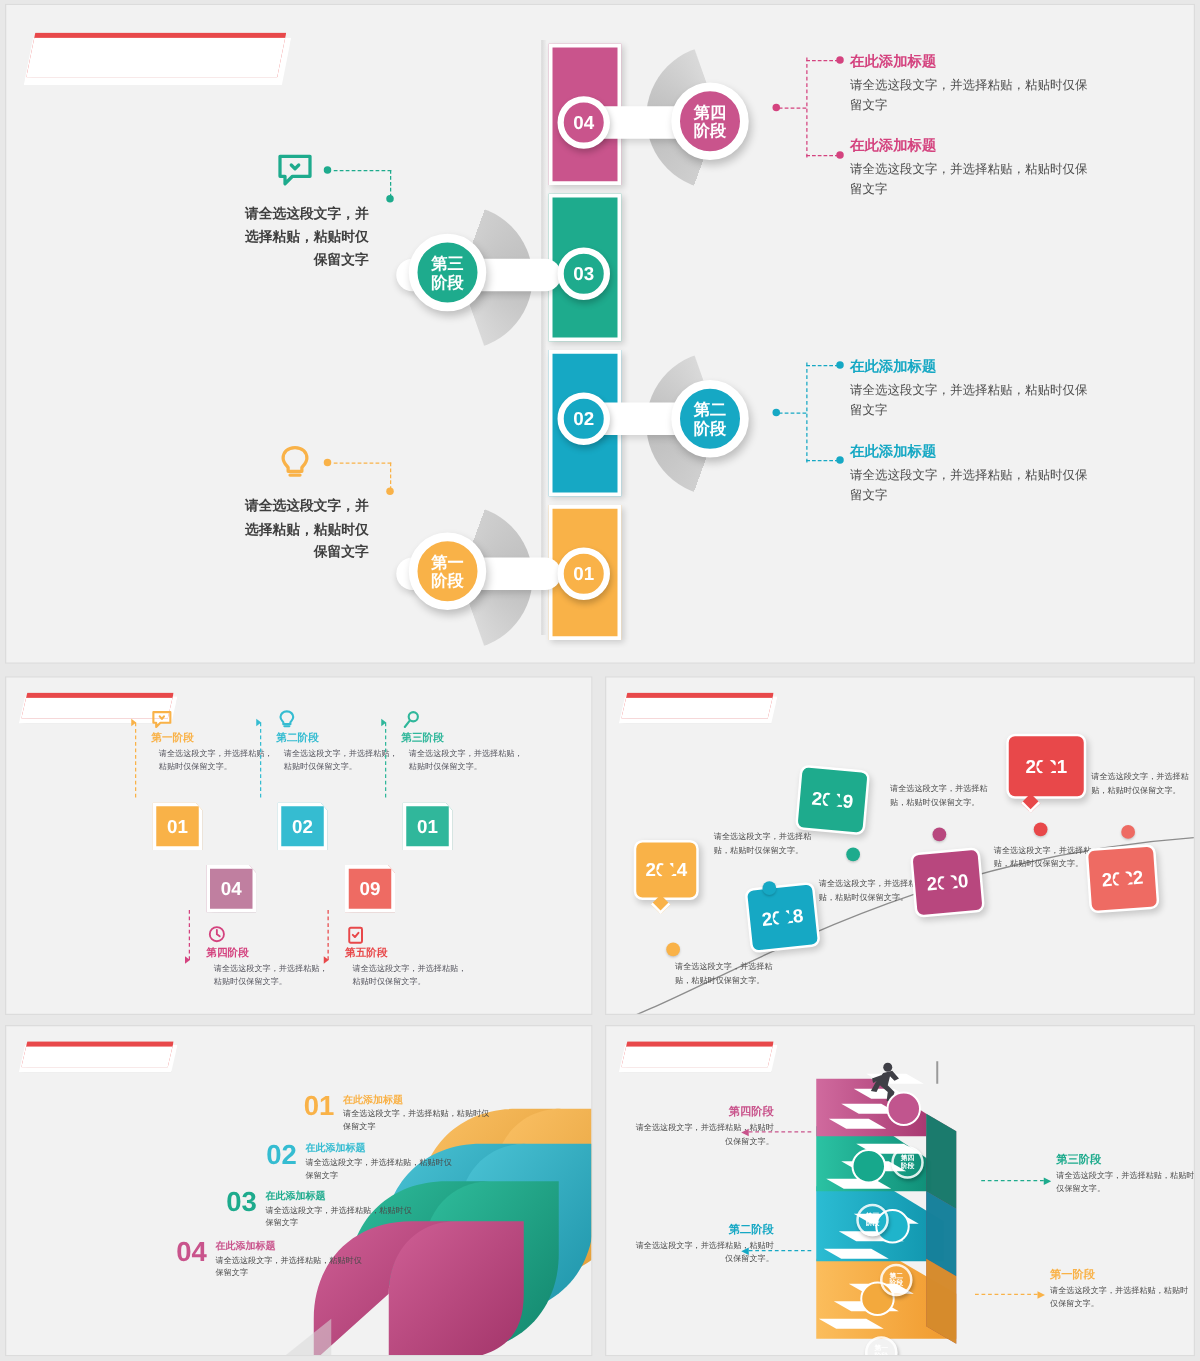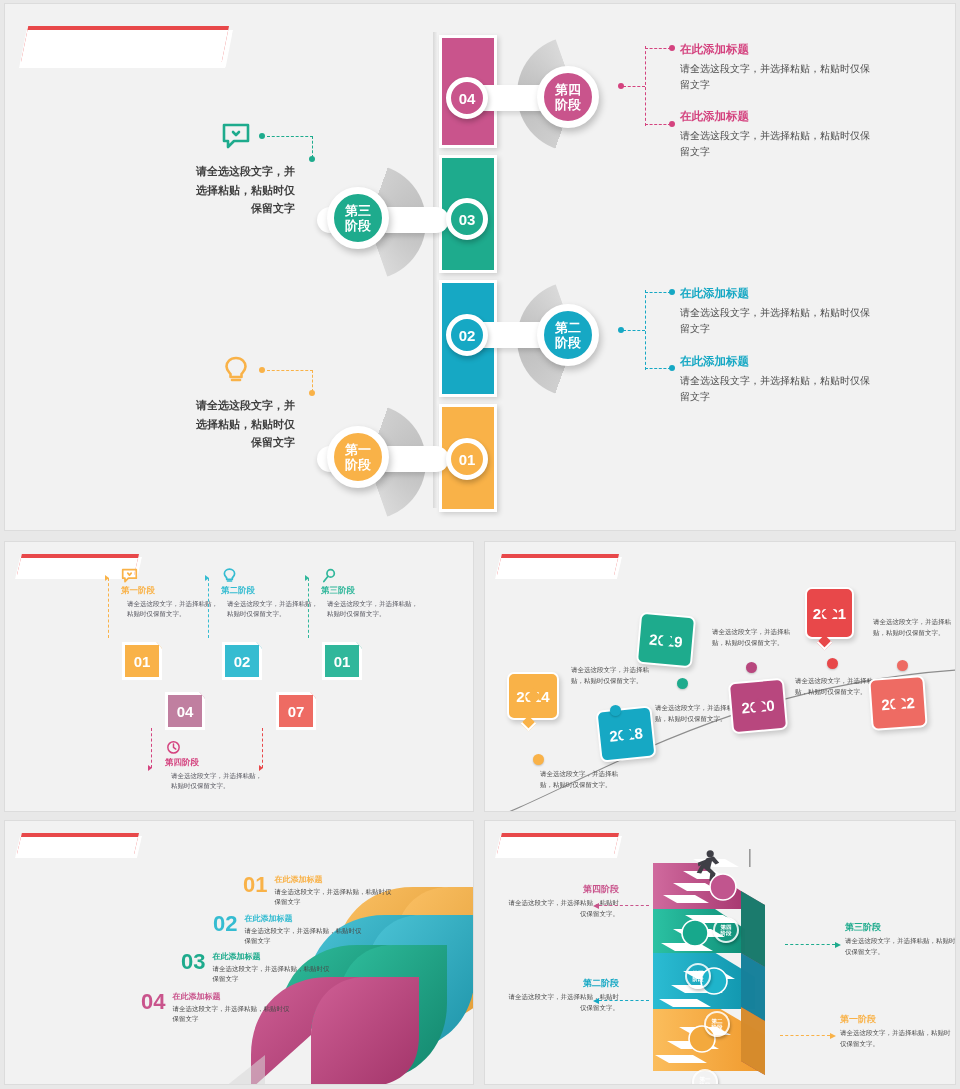--- a/index.html
+++ b/index.html
@@ -396,23 +396,33 @@
       <div class="cardicon">
         <svg viewBox="0 0 30 28" fill="none" stroke="#d4437f" stroke-width="2.6">
           <circle cx="15" cy="13" r="10"></circle>
           <path d="M15 7 V13 L19 16" stroke-linecap="round"></path>
         </svg>
       </div>
       <div class="cg-title" style="color:#d4437f">第四阶段</div>
       <div class="cg-body">请全选这段文字，并选择粘贴，粘贴时仅保留文字。</div>
     </div>
 
-    <div class="numcard" style="left:271px; top:150px; background:#ee6b63;">07</div>
+    <div class="numcard" style="left:271px; top:150px; background:#ee6b63;">09</div>
     <div class="cdash" style="left:257px; top:186px; height:40px; color:#e8484a;">
       <div class="arrow" style="top:37px;"></div>
+    </div>
+    <div class="card-group" style="left:271px; top:198px;">
+      <div class="cardicon">
+        <svg viewBox="0 0 30 28" fill="none" stroke="#e8484a" stroke-width="2.8">
+          <rect x="6" y="4" width="18" height="21" rx="2"></rect>
+          <path d="M11 14 L14 17 L19 11" stroke-linecap="round" stroke-linejoin="round"></path>
+        </svg>
+      </div>
+      <div class="cg-title" style="color:#e8484a">第五阶段</div>
+      <div class="cg-body">请全选这段文字，并选择粘贴，粘贴时仅保留文字。</div>
     </div>
   </div>
 
   <div class="slide" id="slide-years">
     <div class="banner-shadowbox bsb small"></div>
     <div class="banner small">微立体风格时间轴</div>
 
     <svg style="position:absolute;left:0;top:0;width:472px;height:271px;">
       <path d="M -8 282 C 90 250 230 145 472 128" fill="none" stroke="#8d8d8d" stroke-width="1.1"></path>
     </svg>
@@ -428,21 +438,21 @@
     <div class="ytext" style="left:170px; top:160px; width:78px;">请全选这段文字，并选择粘贴，粘贴时仅保留文字。</div>
 
     <div class="ybubble" style="left:153px; top:72px; width:56px; height:52px; background:#1eab8d; transform:rotate(5deg);">2019</div>
     <div class="ydot" style="left:192px; top:136px; background:#1eab8d;"></div>
     <div class="ytext" style="left:86px; top:122px; width:78px;">请全选这段文字，并选择粘贴，粘贴时仅保留文字。</div>
 
     <div class="ybubble" style="left:245px; top:138px; width:56px; height:52px; background:#b8477e; transform:rotate(-5deg);">2020</div>
     <div class="ydot" style="left:261px; top:120px; background:#b8477e;"></div>
     <div class="ytext" style="left:227px; top:84px; width:78px;">请全选这段文字，并选择粘贴，粘贴时仅保留文字。</div>
 
-    <div class="ybubble" style="left:320px; top:45px; width:49px; height:52px; background:#e8484a;">2021</div>
+    <div class="ybubble" style="left:320px; top:45px; width:64px; height:52px; background:#e8484a;">2021</div>
     <div style="position:absolute;left:334px;top:95px;width:11px;height:11px;background:#e8484a;transform:rotate(45deg);border-right:2.5px solid #fff;border-bottom:2.5px solid #fff;"></div>
     <div class="ydot" style="left:342px; top:116px; background:#e8484a;"></div>
     <div class="ytext" style="left:310px; top:133px; width:78px;">请全选这段文字，并选择粘贴，粘贴时仅保留文字。</div>
 
     <div class="ybubble" style="left:385px; top:135px; width:56px; height:52px; background:#ee6b63; transform:rotate(-4deg);">2022</div>
     <div class="ydot" style="left:412px; top:118px; background:#ee6b63;"></div>
     <div class="ytext" style="left:388px; top:74px; width:78px;">请全选这段文字，并选择粘贴，粘贴时仅保留文字。</div>
   </div>
 
   <div class="slide" id="slide-ribbon">

